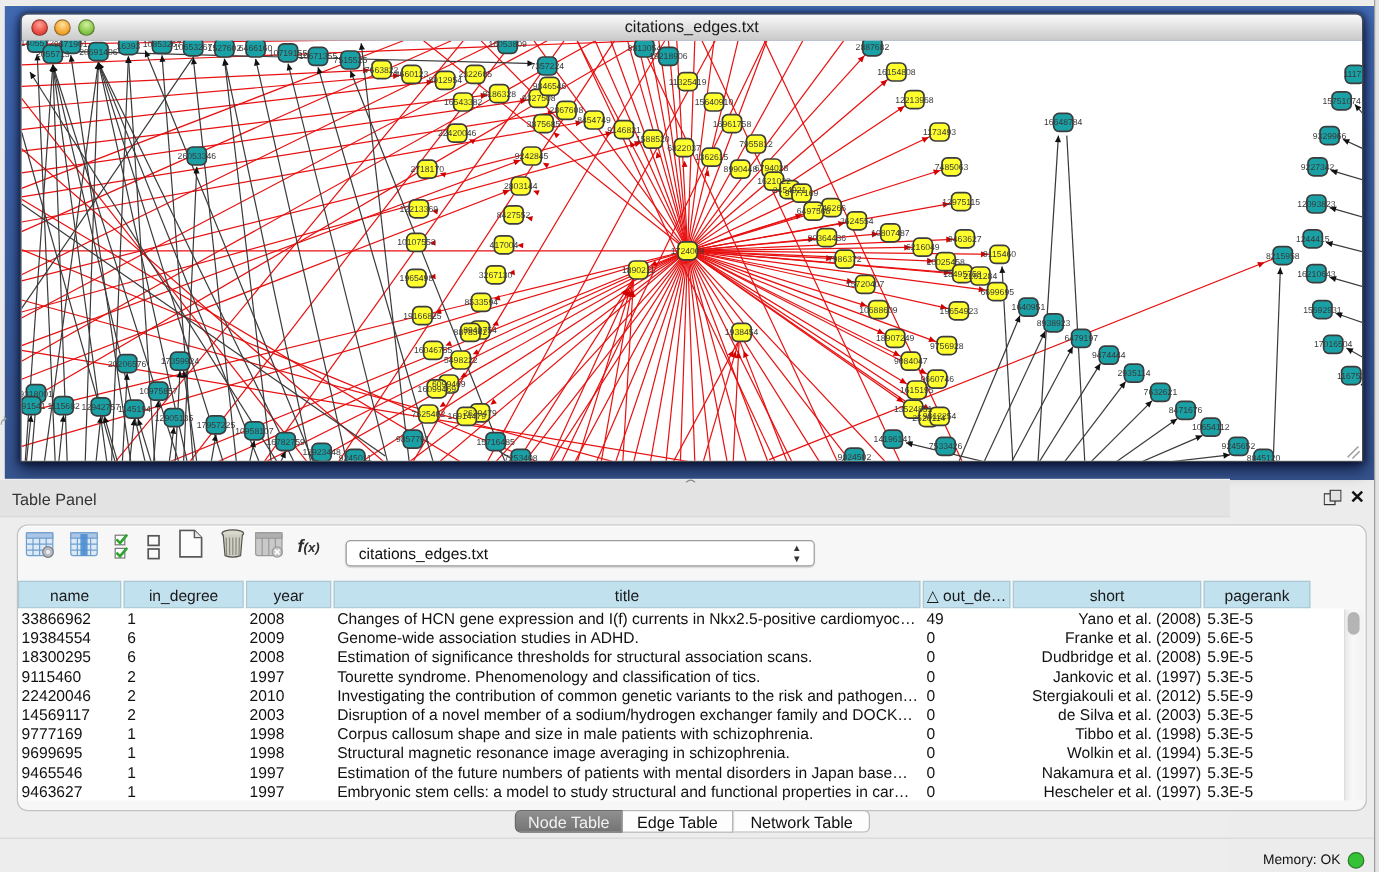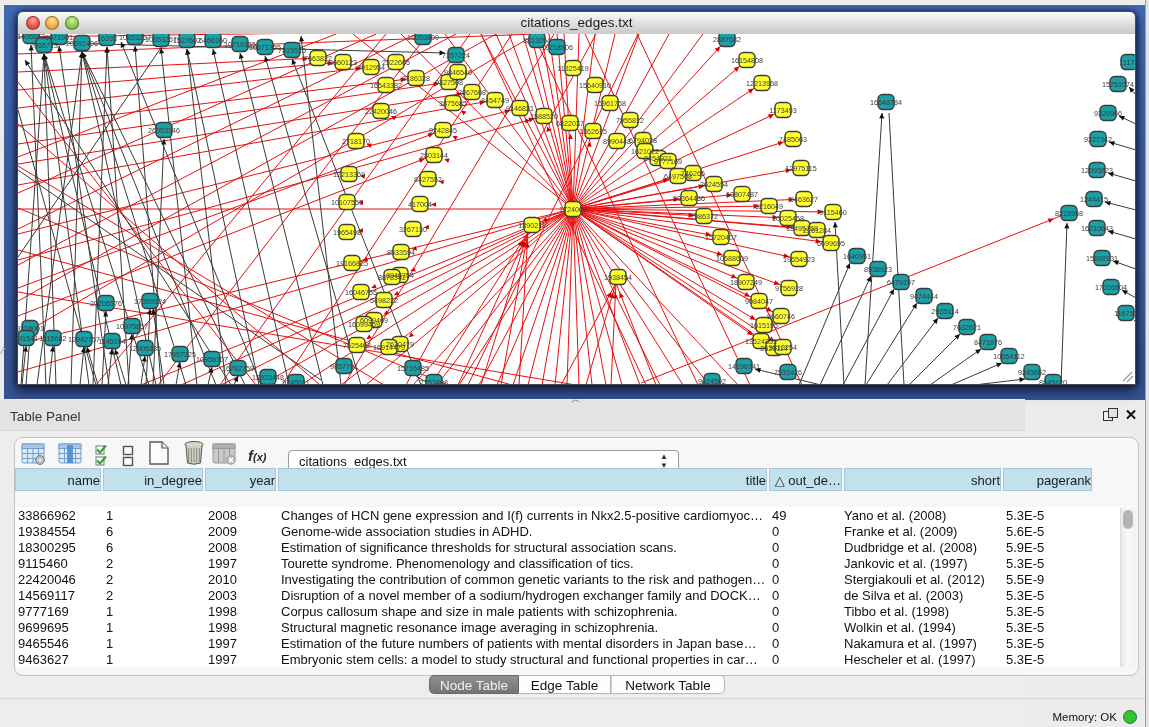--- a/index.html
+++ b/index.html
@@ -25,27 +25,27 @@
   font-weight:bold;color:#111;text-align:center;line-height:18px}
 #panel{position:absolute;left:14px;top:38px;width:1123px;height:237px;background:#f7f7f7;
   border:1px solid #c2c2c2;border-radius:9px;box-shadow:inset 0 1px 0 #fff}
 .tbi{position:absolute;top:5px}
 .fx{position:absolute;left:233px;top:9px;font-size:15px;font-weight:bold;color:#2d2d2d;font-style:italic}
 .fx i{font-size:11px}
 #combo{position:absolute;left:273px;top:12px;width:389px;height:20px;background:#fff;
   border:1px solid #9c9c9c;border-radius:4px;box-shadow:0 1px 1px rgba(0,0,0,.12)}
 #combo .ct{position:absolute;left:10px;top:3px;font-size:13px;color:#111}
 #combo .ar{position:absolute;right:10px;top:1px;font-size:8px;color:#333;line-height:9px}
-.hc{position:absolute;top:30px;height:23px;background:#c2e1ef;border:1px solid #abc8d4;
-  font-size:13px;color:#1a1a1a;text-align:right;line-height:23px;box-sizing:border-box}
+.hc{position:absolute;top:46px;height:23px;background:#c2e1ef;border:1px solid #abc8d4;
+  font-size:13px;color:#1a1a1a;text-align:center;line-height:23px;box-sizing:border-box}
 .tr{position:absolute;left:0;height:16px;width:1123px}
 .cl,.cc{position:absolute;top:0;height:16px;font-size:13px;color:#111;line-height:16px;
   white-space:nowrap;overflow:hidden}
 .cl{padding-left:3px;box-sizing:border-box}
-.cc{text-align:left}
+.cc{text-align:right}
 #vscroll{position:absolute;left:1105px;top:70px;width:15px;height:159px;
   background:linear-gradient(90deg,#e9e9e9,#f8f8f8 40%,#f2f2f2);border-left:1px solid #dcdcdc}
 #vthumb{position:absolute;left:2px;top:2px;width:10px;height:19px;background:#b4b4b4;border-radius:5px}
 #tabs{position:absolute;left:429px;top:276px;height:19px;font-size:13.5px}
 .tab{position:absolute;top:0;height:19px;line-height:19px;text-align:center;box-sizing:border-box}
 #tab1{left:0;width:90px;background:linear-gradient(#909090,#747474);color:#f2f2f2;
   border:1px solid #6a6a6a;border-radius:5px 0 0 5px}
 #tab2{left:90px;width:92px;background:#fdfdfd;color:#111;border:1px solid #b5b5b5;border-left:none}
 #tab3{left:182px;width:114px;background:#fdfdfd;color:#111;border:1px solid #b5b5b5;
   border-left:1px solid #cfcfcf;border-radius:0 5px 5px 0}

